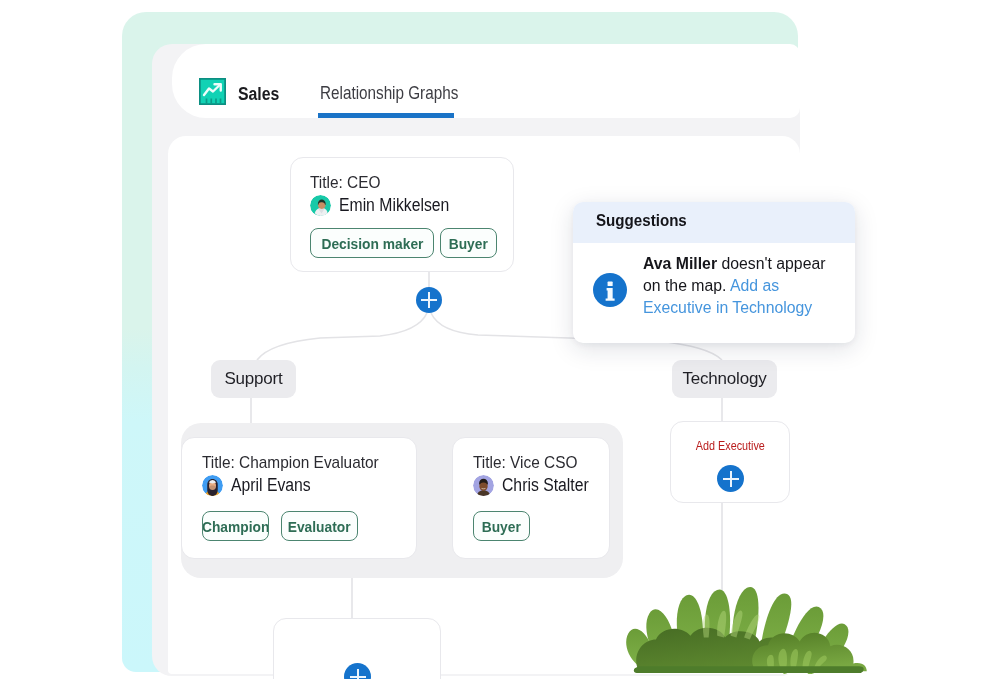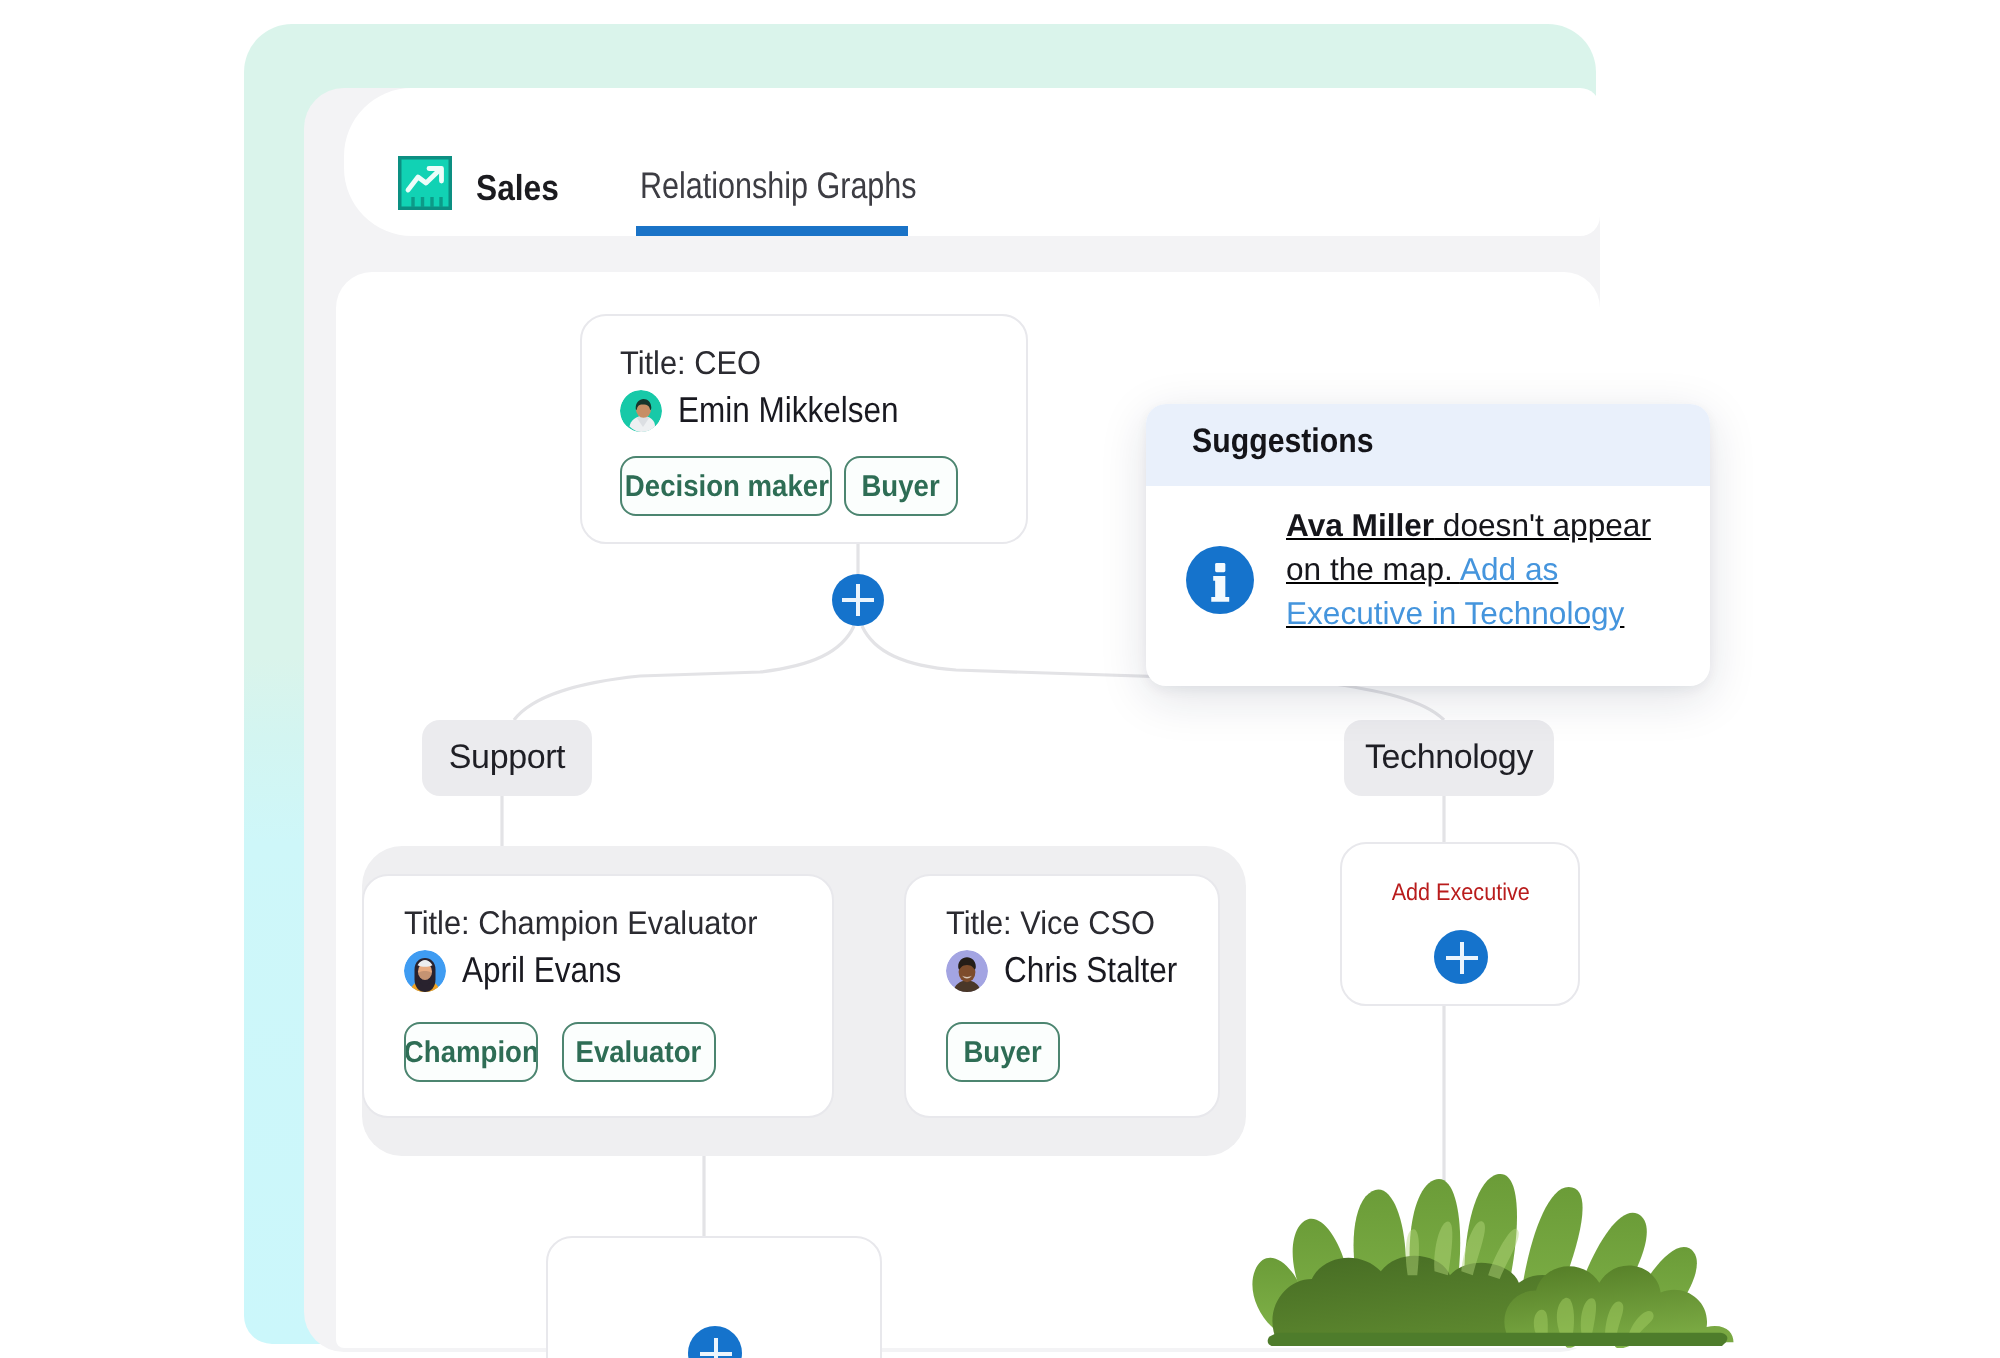--- a/index.html
+++ b/index.html
@@ -50,21 +50,21 @@
   .group-box { position:absolute; background:#efeff1; border-radius:20px; }
 
   .plus-btn { position:absolute; border-radius:50%; background:#1573cc; }
   .plus-h, .plus-v { position:absolute; background:#ecf5fd; }
 
   .suggest-card { position:absolute; background:#fff; border-radius:10px;
      box-shadow:0 6px 24px rgba(20,30,60,.13), 0 2px 6px rgba(20,30,60,.05); overflow:hidden; }
   .suggest-head { height:41px; background:#e9f0fb; padding-top:9px; padding-left:23px;
      font-size:17px; font-weight:700; color:#141419; }
   .suggest-head > span { display:inline-block; transform:scaleX(0.89); transform-origin:left top; }
-  .suggest-body { padding:10px 14px 0 20px; display:flex;text-decoration:underline; }
+  .suggest-body { padding:10px 14px 0 20px; display:flex; }
   .info-icon { width:34px; height:34px; flex:0 0 34px; margin-top:20px; }
   .suggest-text { font-size:15.8px; line-height:22px; color:#16161b; padding-left:16px; width:200px; }
   .suggest-text b { font-weight:700; }
   .suggest-link { color:#4595dd; }
 
   .addcard-label { font-size:12px; color:#b91c1c; text-align:center; }
   .addcard-label > span { display:inline-block; transform:scaleX(0.9); }
   .bush { position:absolute; }
 </style>
 </head>
@@ -114,21 +114,21 @@
           <circle cx="21" cy="21" r="21" fill="#17c9a8"></circle>
           <path d="M23 26c-7 0-12.5 4.5-13.5 10.5C13 40 17 42 21 42h14v-6c0-5.5-5-10-12-10z" fill="#eef0f2"></path>
           <path d="M23 26c-2.4 0-4.6.6-6.3 1.7L23 37l6.3-9.3C27.6 26.6 25.4 26 23 26z" fill="#dcdfe3"></path>
           <ellipse cx="23.5" cy="19" rx="7.6" ry="8.8" fill="#c78e65"></ellipse>
           <path d="M15.7 18c0-5.4 3.6-9 7.8-9s7.8 3.3 7.8 8.6c0 1.6-.4 2.4-.9 2.4-.6 0-.4-2.2-1.6-3.6-1.3-1.5-3.8-1.8-6.3-1.8-2.2 0-3.6.6-4.6 1.8-1 1.1-1 3.6-1.5 3.6-.5 0-.7-.9-.7-2z" fill="#16352b"></path>
         </svg>
       </span>
       <span class="node-name">Emin Mikkelsen</span>
     </div>
     <div class="tagrow" style="margin-top:12px;">
-      <span class="tagbox" style="width:106px;margin-right:6px;">
+      <span class="tagbox" style="width:124px;margin-right:6px;">
           <span>Decision maker</span>
         </span>
       <span class="tagbox" style="width:57px;">
           <span>Buyer</span>
         </span>
     </div>
   </div>
 
   <div class="plus-btn" style="left:416px;top:287px;width:26px;height:26px;">
     <span class="plus-h" style="left:5px;top:12px;width:16px;height:2px;"></span>

